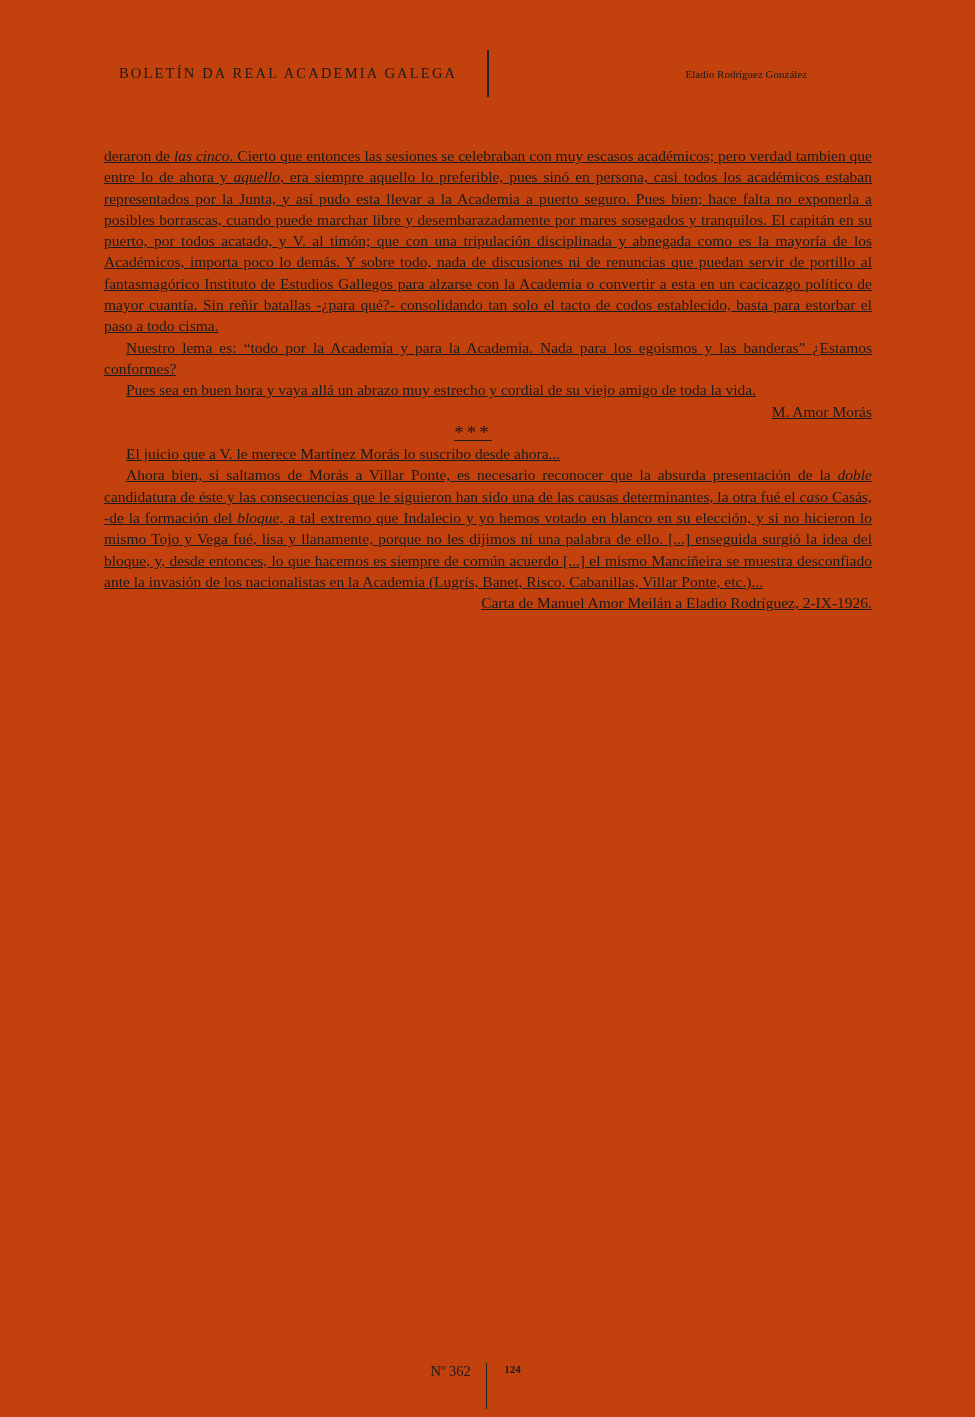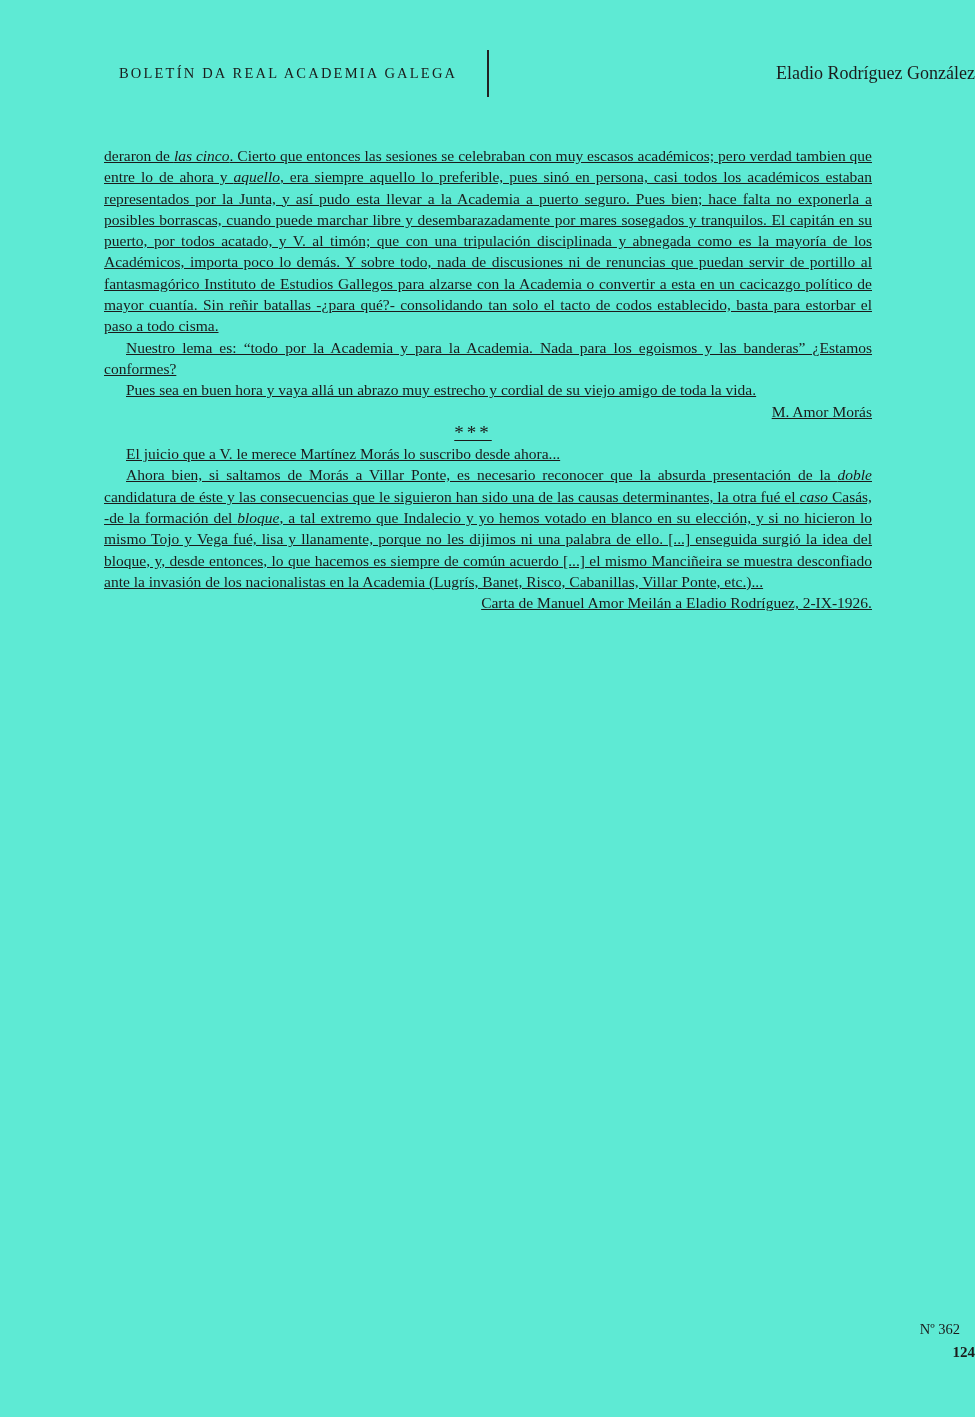--- a/index.html
+++ b/index.html
@@ -5,21 +5,21 @@
   html, body {
     margin: 0;
     padding: 0;
     background: #ffffff;
   }
   .page {
     position: relative;
     width: 975px;
     height: 1417px;
     margin: 0 auto;
-    background: #5eead4;
+    background: #c2410c;
     font-family: "Liberation Serif", "DejaVu Serif", serif;
     color: #1b1b1b;
     overflow: hidden;
   }
 
   
   .running-header {
     position: absolute;
     top: 50px;
     left: 0;
@@ -31,23 +31,23 @@
   .running-header .cell-left {
     flex: 1;
     text-align: right;
     padding-right: 30px;
     font-size: 14.5px;
     letter-spacing: 2.2px;
     white-space: nowrap;
   }
   .running-header .cell-right {
     flex: 1;
-    text-align: right;
+    text-align: center;
     padding-left: 29px;
-    font-size: 18px;
+    font-size: 11px;
     white-space: nowrap;
   }
   .v-rule {
     width: 1.5px;
     align-self: stretch;
     background: #222222;
   }
 
   
   .text-column {
@@ -84,40 +84,39 @@
   }
 
   .source-caption {
     margin: 20px 33px 0 0;
     text-align: right;
   }
 
   
   .page-footer {
     position: absolute;
-    top: 1321px;
+    top: 1363px;
     left: 0;
     right: 0;
     height: 46px;
     display: flex;
-    align-items: flex-end;
-    flex-direction: column;
+    align-items: flex-start;
   }
   .page-footer .cell-left {
     flex: 1;
     text-align: right;
     padding-right: 15px;
     font-size: 14.5px;
     white-space: nowrap;
   }
   .page-footer .cell-right {
     flex: 1;
     text-align: left;
     padding-left: 17px;
-    font-size: 15px;
+    font-size: 11px;
     font-weight: bold;
     white-space: nowrap;
   }
 </style>
 </head>
 <body>
 
 <div class="page">
 
   <div class="running-header">

